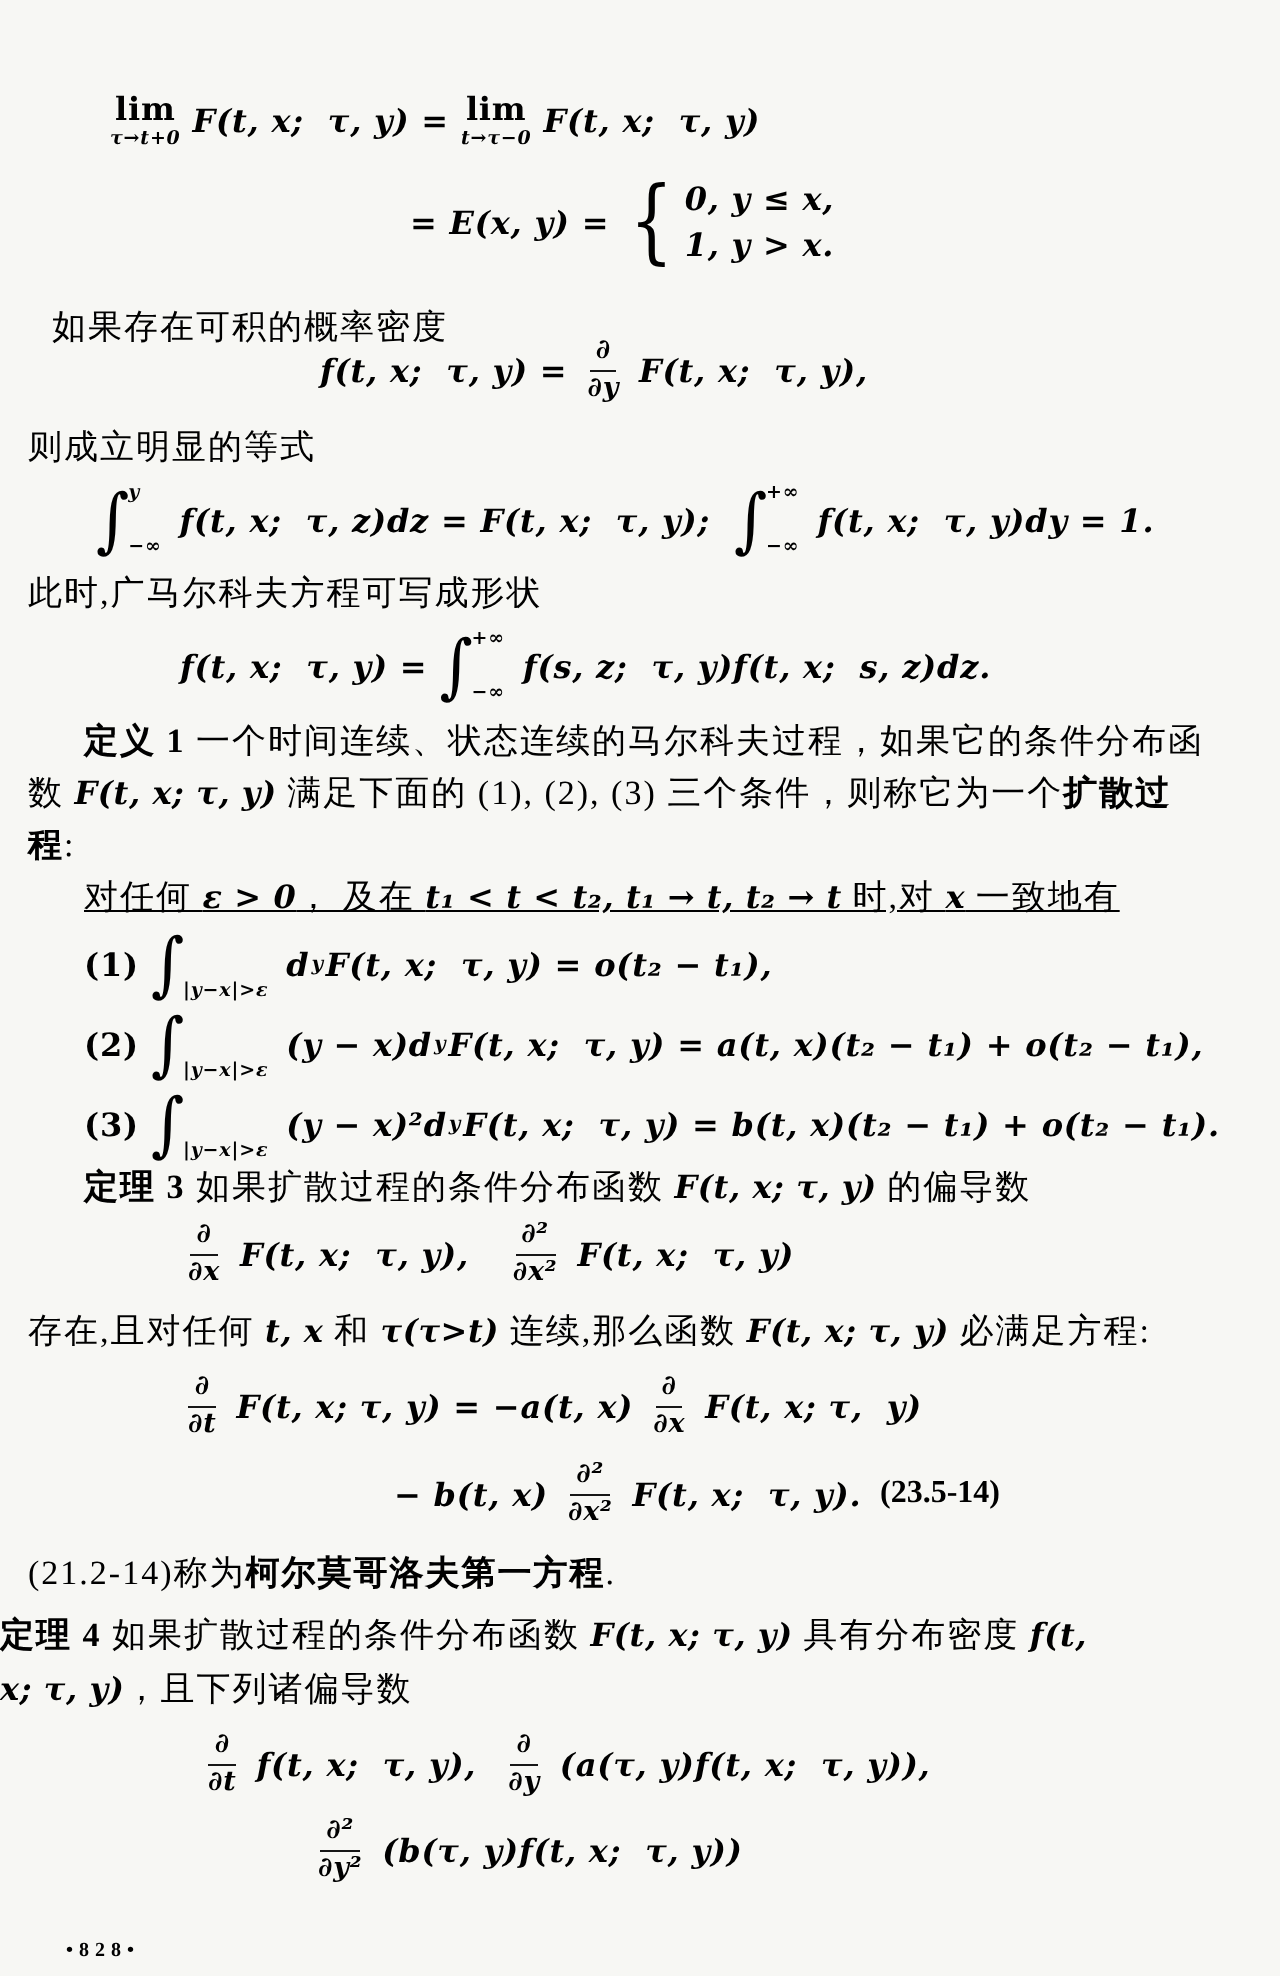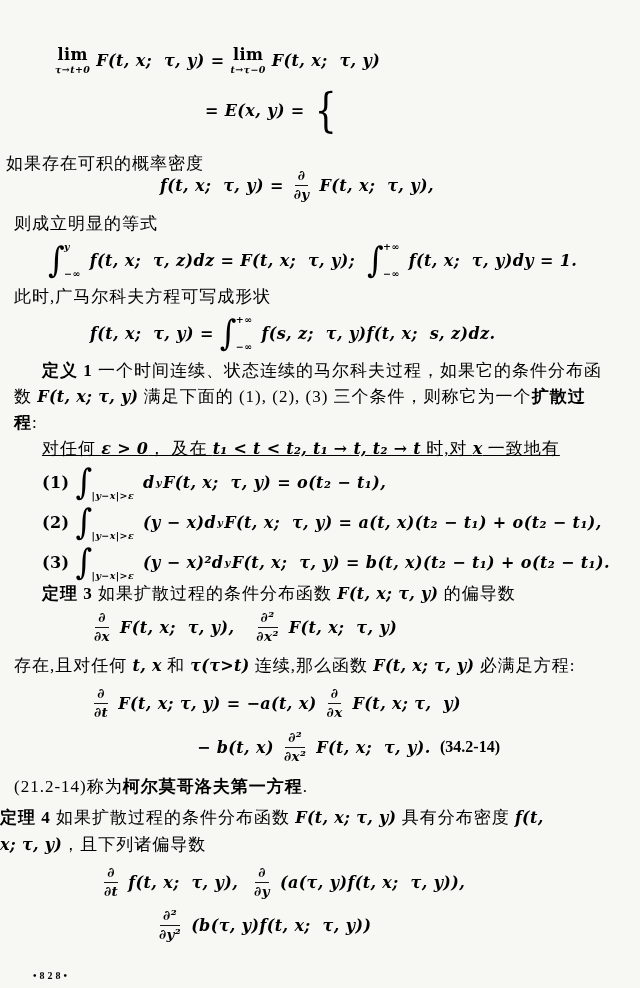--- a/index.html
+++ b/index.html
@@ -94,24 +94,28 @@
             <span class="lsub">t→τ−0</span>
           </span>
           <span class="run"> F(t, x;  τ, y)</span>
         </span>
       </div>
       <div class="blk f" style="top: 70px;">
         <span class="inner" style="padding-left: 205px;">
           <span class="run">= E(x, y) = </span>
           <span class="cases">
             <span class="brace">{</span>
-          </span>
-        </span>
-      </div>
-      <div class="blk t" style="top: 133px;"><span class="inner" style="padding-left: 6px;"><span>如果存在可积的概率密度</span></span></div>
+            <span class="rows">
+              <span>0,  y ≤ x,</span>
+              <span>1,  y &gt; x.</span>
+            </span>
+          </span>
+        </span>
+      </div>
+      <div class="blk t" style="top: 133px;"><span class="inner" style="padding-left: 26px;"><span>如果存在可积的概率密度</span></span></div>
       <div class="blk f" style="top: 148px;">
         <span class="inner" style="padding-left: 160px;">
           <span class="run">f(t, x;  τ, y) = </span>
           <span class="frac">
             <span class="num">∂</span>
             <span class="den">∂y</span>
           </span>
           <span class="run"> F(t, x;  τ, y),</span>
         </span>
       </div>
@@ -220,21 +224,21 @@
           </span>
           <span class="run"> F(t, x; τ, y) = −a(t, x) </span>
           <span class="frac">
             <span class="num">∂</span>
             <span class="den">∂x</span>
           </span>
           <span class="run"> F(t, x; τ,  y)</span>
         </span>
       </div>
       <div class="blk f" style="top: 710px;">
-        <span class="eqno">(34.2-14)</span>
+        <span class="eqno">(23.5-14)</span>
         <span class="inner" style="padding-left: 197px;">
           <span class="run">− b(t, x) </span>
           <span class="frac">
             <span class="num">∂²</span>
             <span class="den">∂x²</span>
           </span>
           <span class="run"> F(t, x;  τ, y).</span>
         </span>
       </div>
       <div class="blk t" style="top: 756px;"><span class="inner" style="padding-left: 14px;"><span>(21.2-14)称为</span><span class="b ">柯尔莫哥洛夫第一方程</span><span>.</span></span></div>

